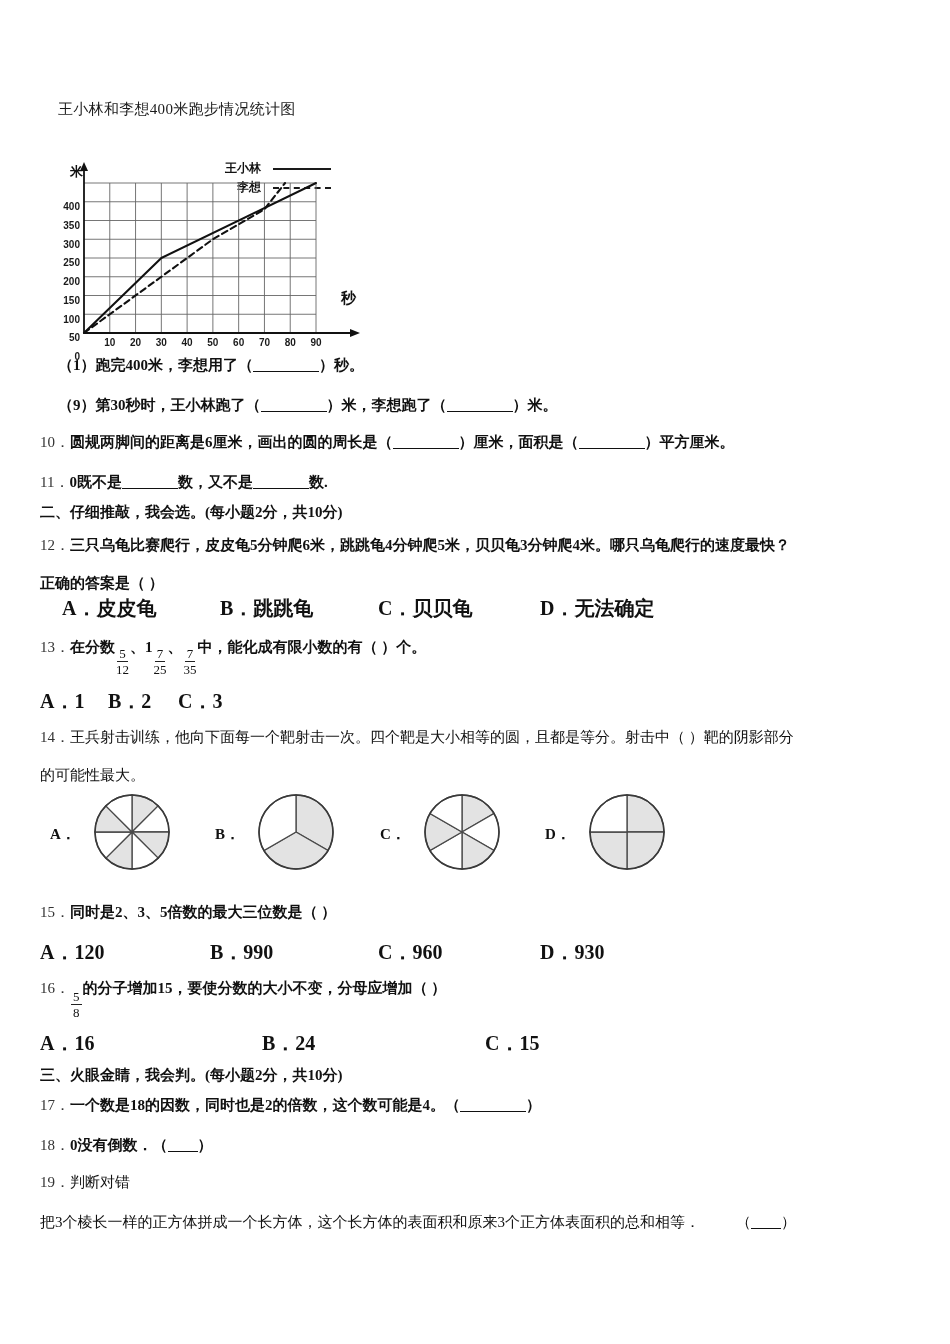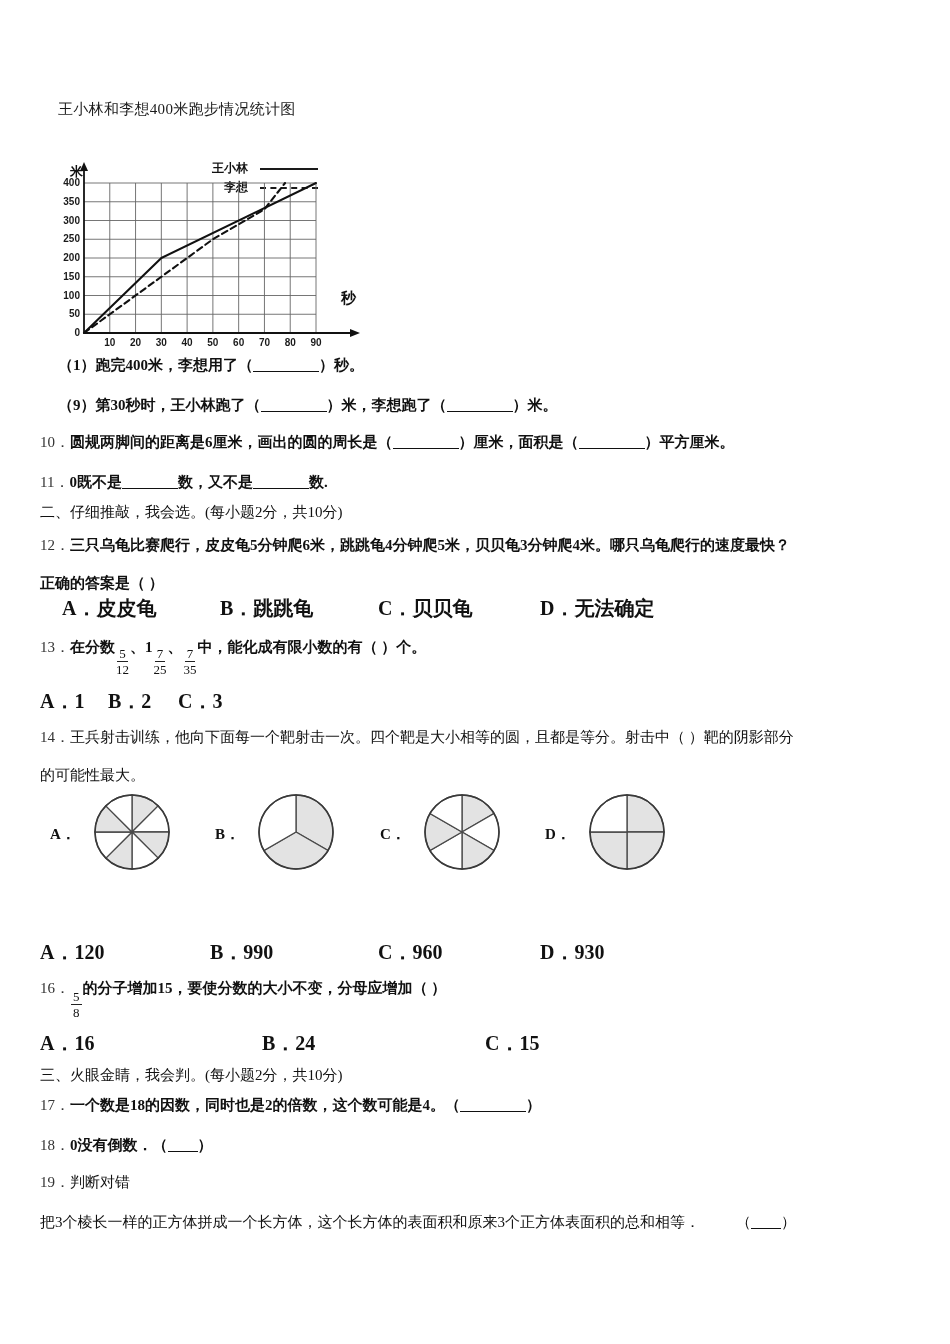--- a/index.html
+++ b/index.html
@@ -46,21 +46,21 @@
     position: absolute;
     font-size: 13px;
     font-weight: bold;
     font-family: "Liberation Sans", sans-serif;
   }
   #y-axis-name { left: 12px; top: 38px; }
   #x-axis-name { left: 283px; top: 164px; font-size: 15px; }
 
   #legend {
     position: absolute;
-    left: 138px;
+    left: 151px;
     top: 34px;
     width: 150px;
   }
   .legend-row {
     display: flex;
     align-items: center;
     height: 19px;
   }
   .legend-label {
     font-size: 12px;
@@ -86,21 +86,21 @@
     width: 300px;
     height: 150px;
   }
   .ytick, .xtick {
     position: absolute;
     font-size: 10px;
     font-weight: bold;
     font-family: "Liberation Sans", sans-serif;
     color: #1a1a1a;
   }
-  .ytick { right: 0; text-align: right; width: 26px; }
+  .ytick { right: 0; text-align: right; width: 26px; margin-top: 24px; }
   .xtick { text-align: center; width: 22px; }
 
   
   .qline {
     position: absolute;
     font-size: 15px;
     line-height: 1.35;
     white-space: nowrap;
   }
   .bold { font-weight: bold; }
@@ -126,21 +126,21 @@
     display: inline-block;
     width: 30px;
     border-bottom: 1.4px solid #111;
     height: 0.95em;
     vertical-align: -2px;
   }
 
   .section-head {
     position: absolute;
     font-size: 15px;
-    font-weight: normal;
+    font-weight: bold;
     white-space: nowrap;
   }
 
   .opt-row { position: absolute; width: 900px; height: 22px; }
   .opt {
     position: absolute;
     font-size: 20px;
     font-weight: bold;
     white-space: nowrap;
   }
@@ -350,20 +350,23 @@
       <span class="target-svg"><svg width="84" height="84" viewBox="0 0 84 84">
             <path d="M 42 42 L 42 5 A 37 37 0 0 1 79 42 Z" fill="#e3e3e3" stroke="#4a4a4a" stroke-width="1.3"></path>
             <path d="M 42 42 L 79 42 A 37 37 0 0 1 42 79 Z" fill="#e3e3e3" stroke="#4a4a4a" stroke-width="1.3"></path>
             <path d="M 42 42 L 42 79 A 37 37 0 0 1 5 42.00000000000001 Z" fill="#e3e3e3" stroke="#4a4a4a" stroke-width="1.3"></path>
             <path d="M 42 42 L 5 42.00000000000001 A 37 37 0 0 1 41.99999999999999 5 Z" fill="#ffffff" stroke="#4a4a4a" stroke-width="1.3"></path>
             <circle cx="42" cy="42" r="37" fill="none" stroke="#3a3a3a" stroke-width="1.6"></circle>
           </svg></span>
     </div>
   </div>
 
+  <div class="qline" style="left:40px; top:902px;">
+    <span class="qnum">15．</span><span class="bold">同时是2、3、5倍数的最大三位数是（      ）</span>
+  </div>
   <div class="opt-row" style="left:40px; top:939px;">
     <span class="opt" style="left:0px;">A．120</span>
     <span class="opt" style="left:170px;">B．990</span>
     <span class="opt" style="left:338px;">C．960</span>
     <span class="opt" style="left:500px;">D．930</span>
   </div>
 
   <div class="qline" style="left:40px; top:978px;">
     <span class="qnum">16．</span><span class="frac" style="vertical-align:-0.5em">
         <span class="num">5</span>

